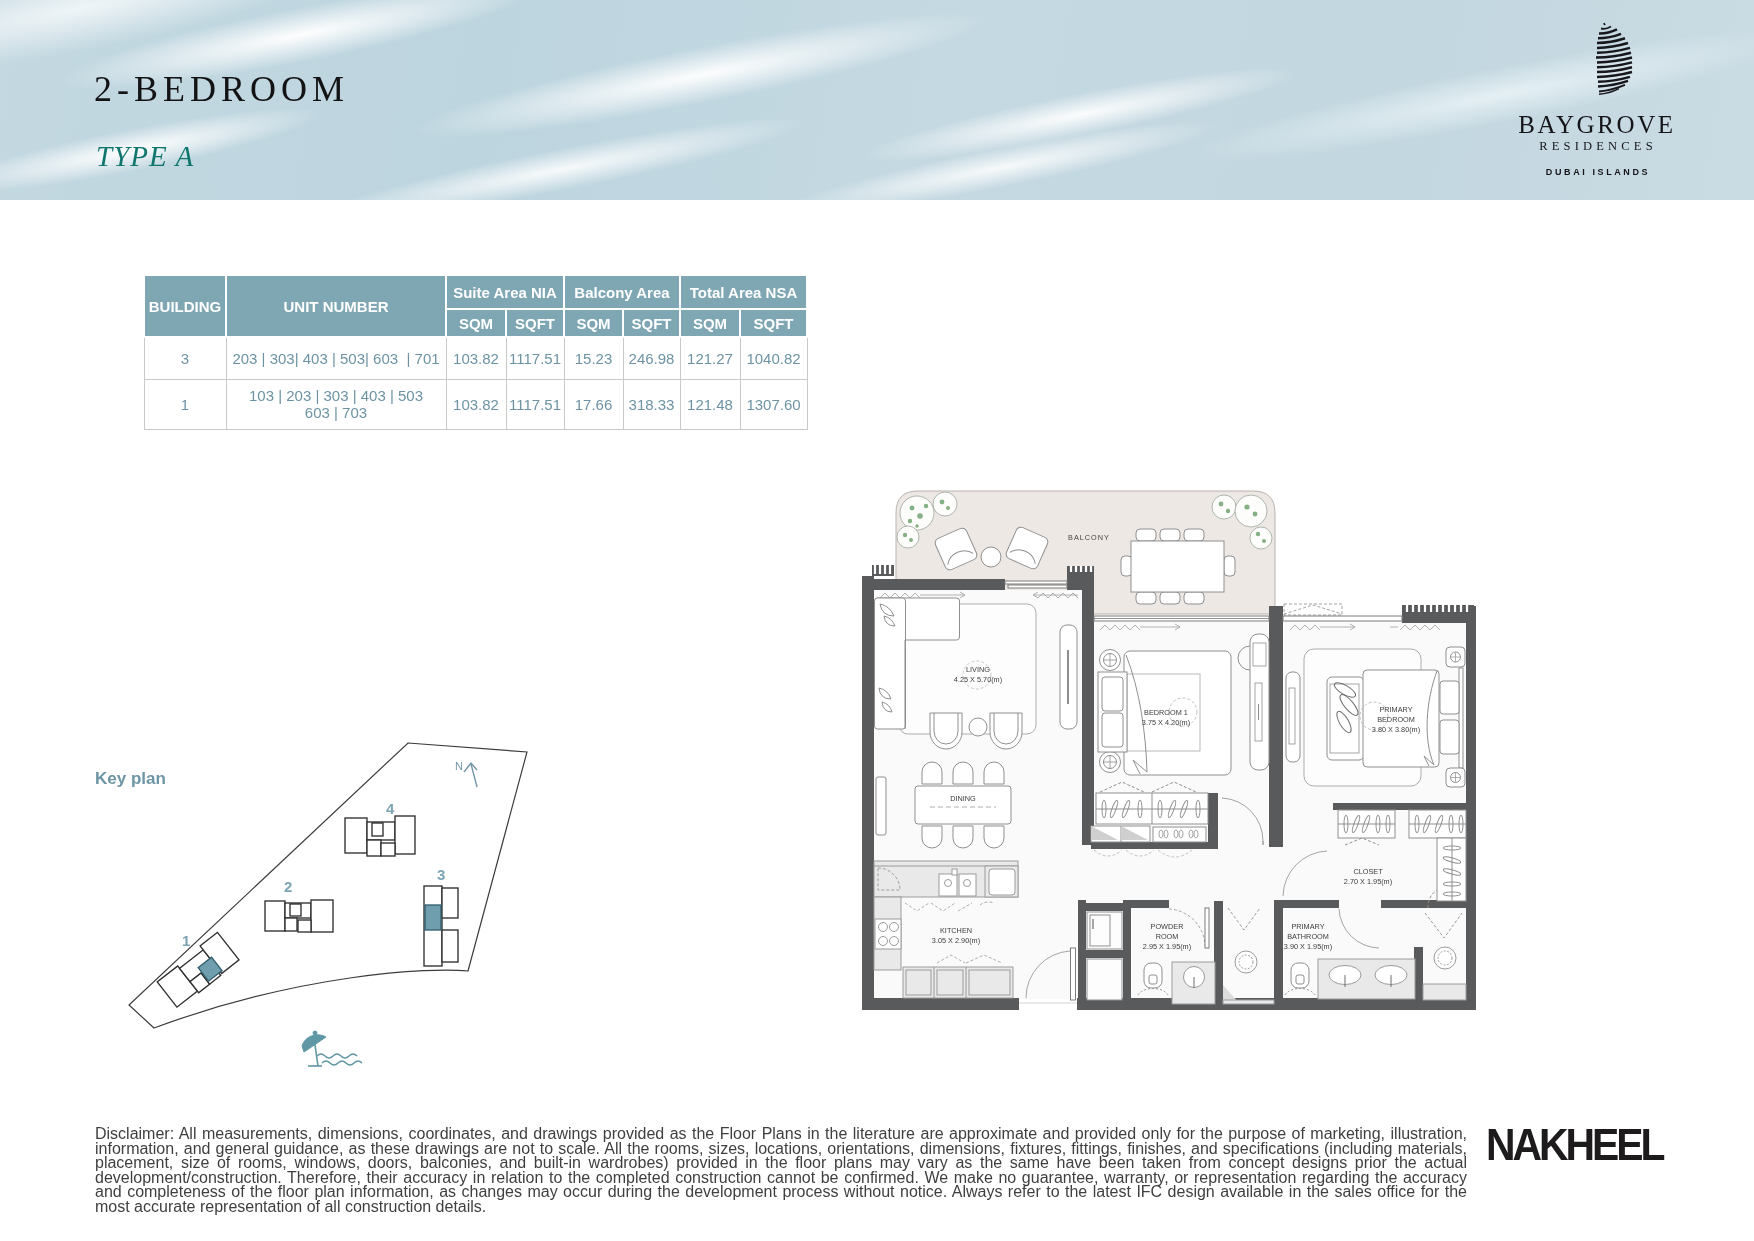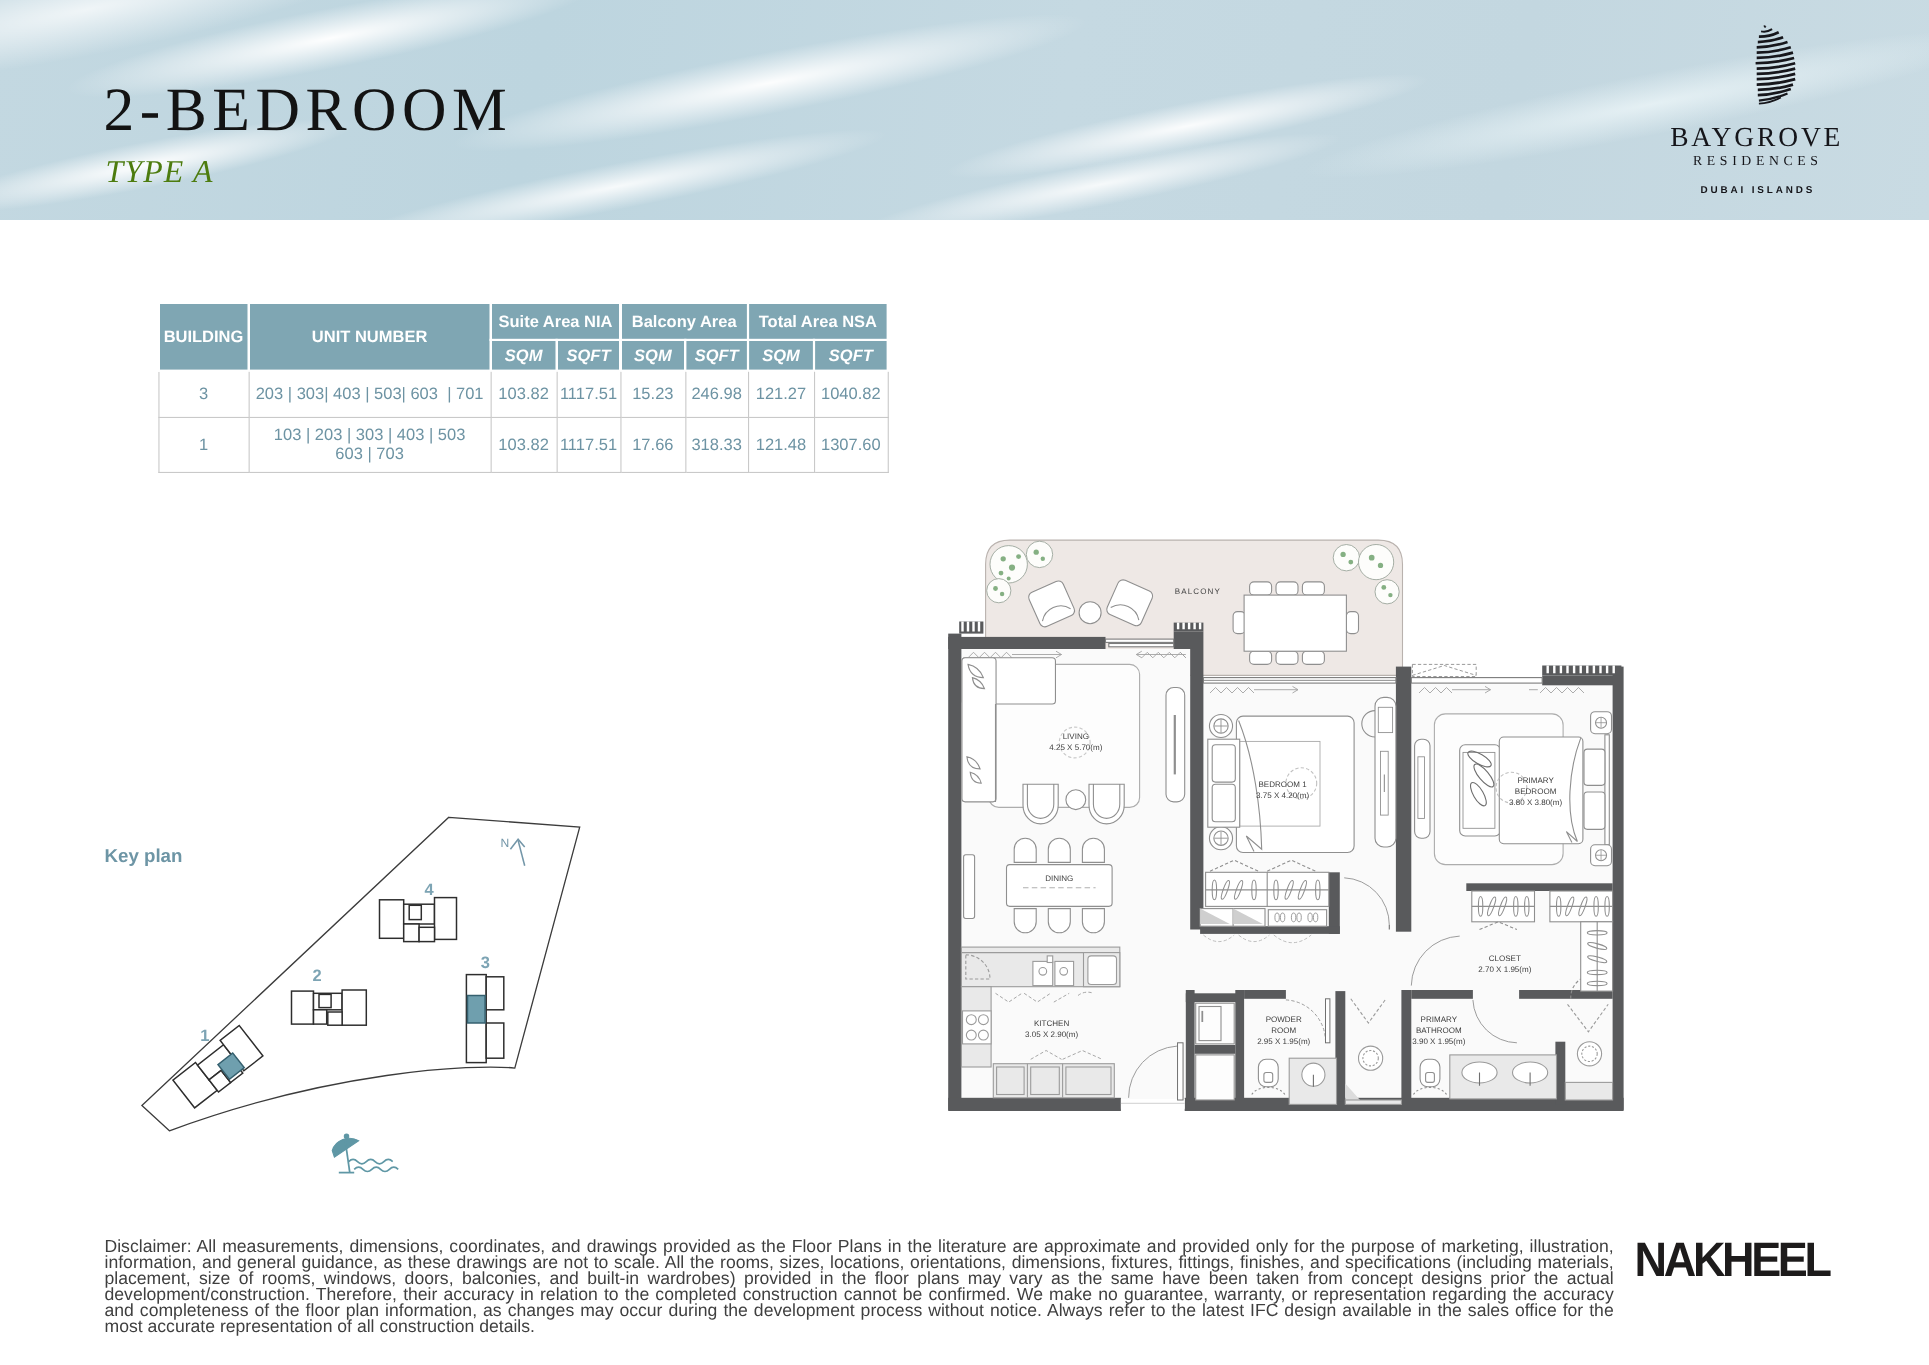--- a/index.html
+++ b/index.html
@@ -19,29 +19,29 @@
       radial-gradient(ellipse 320px 30px at 1273px 353px, rgba(255,255,255,.93) 0%, rgba(255,255,255,0) 70%),
       radial-gradient(ellipse 280px 30px at 334px 207px, rgba(255,255,255,.96) 0%, rgba(255,255,255,0) 70%),
       radial-gradient(ellipse 360px 30px at 752px 308px, rgba(255,255,255,.88) 0%, rgba(255,255,255,0) 70%),
       radial-gradient(ellipse 320px 28px at 1185px 390px, rgba(255,255,255,.85) 0%, rgba(255,255,255,0) 70%),
       radial-gradient(ellipse 460px 40px at 1690px 414px, rgba(234,244,247,.85) 0%, rgba(234,244,247,0) 70%),
       radial-gradient(ellipse 420px 60px at 312px 58px, rgba(255,255,255,.75) 0%, rgba(255,255,255,0) 70%),
       radial-gradient(ellipse 500px 60px at 1100px 520px, rgba(176,197,199,.45) 0%, rgba(176,197,199,0) 70%);
     transform: rotate(-11deg); transform-origin: 1077px 300px;
   }
   #title { position:absolute; left:94px; top:68px; font-family:"Liberation Serif", serif;
-    font-size:56px; letter-spacing:5px; color:#131313; font-weight:400; }
+    font-size:36px; letter-spacing:5px; color:#131313; font-weight:400; }
   #subtitle { position:absolute; left:96px; top:140px; font-family:"Liberation Serif", serif;
-    font-style:italic; font-size:29px; letter-spacing:1px; color:#4d7c0f; }
+    font-style:italic; font-size:29px; letter-spacing:1px; color:#0f766e; }
 
   
   #tbl { position:absolute; left:95px; top:274px; border-collapse:collapse; table-layout:fixed;margin-left:48px; }
   #tbl th { background:#7fa6b3; color:#ffffff; font-weight:bold; border:2px solid #ffffff; white-space:nowrap; overflow:hidden; }
   #tbl .h1 { font-size:15px; }
-  #tbl .h2 { font-size:15px;font-style:italic; }
+  #tbl .h2 { font-size:15px; }
   #tbl td { color:#6d93a3; font-size:15px; text-align:center; border:1px solid #c9c9c9; background:#fff; white-space:nowrap; overflow:hidden; }
 
   
   #disc { position:absolute; left:95px; top:1127px; width:1372px; font-size:16px;
     line-height:14.5px; color:#3f3f3f; text-align:justify; }
 
   
   #nakheel { position:absolute; left:1486px; top:1124px; width:200px; height:46px; }
 </style>
 </head>

